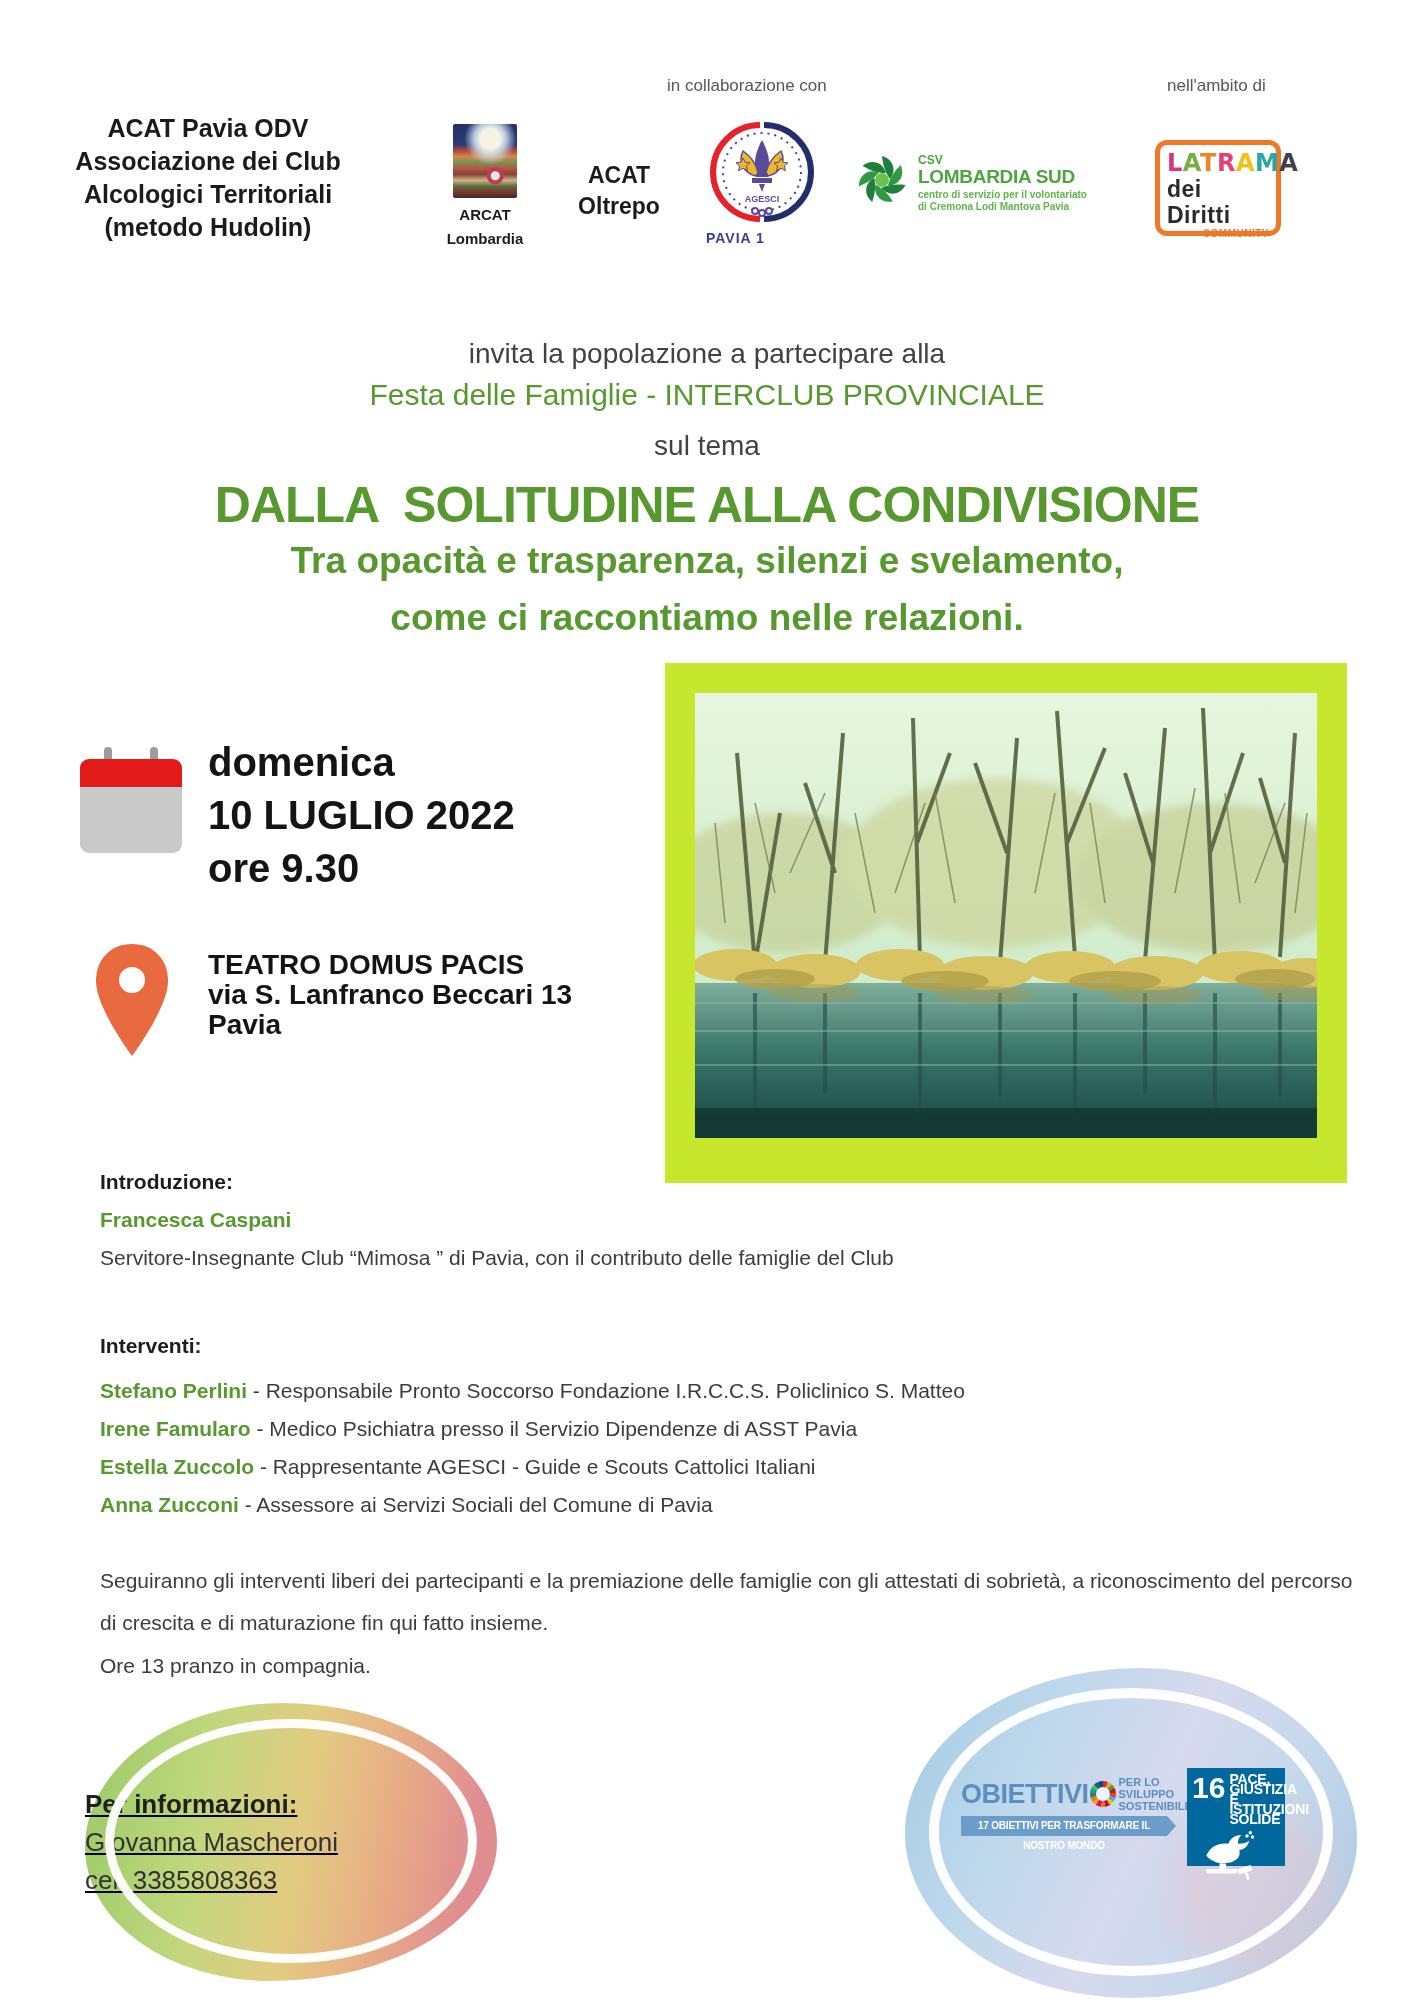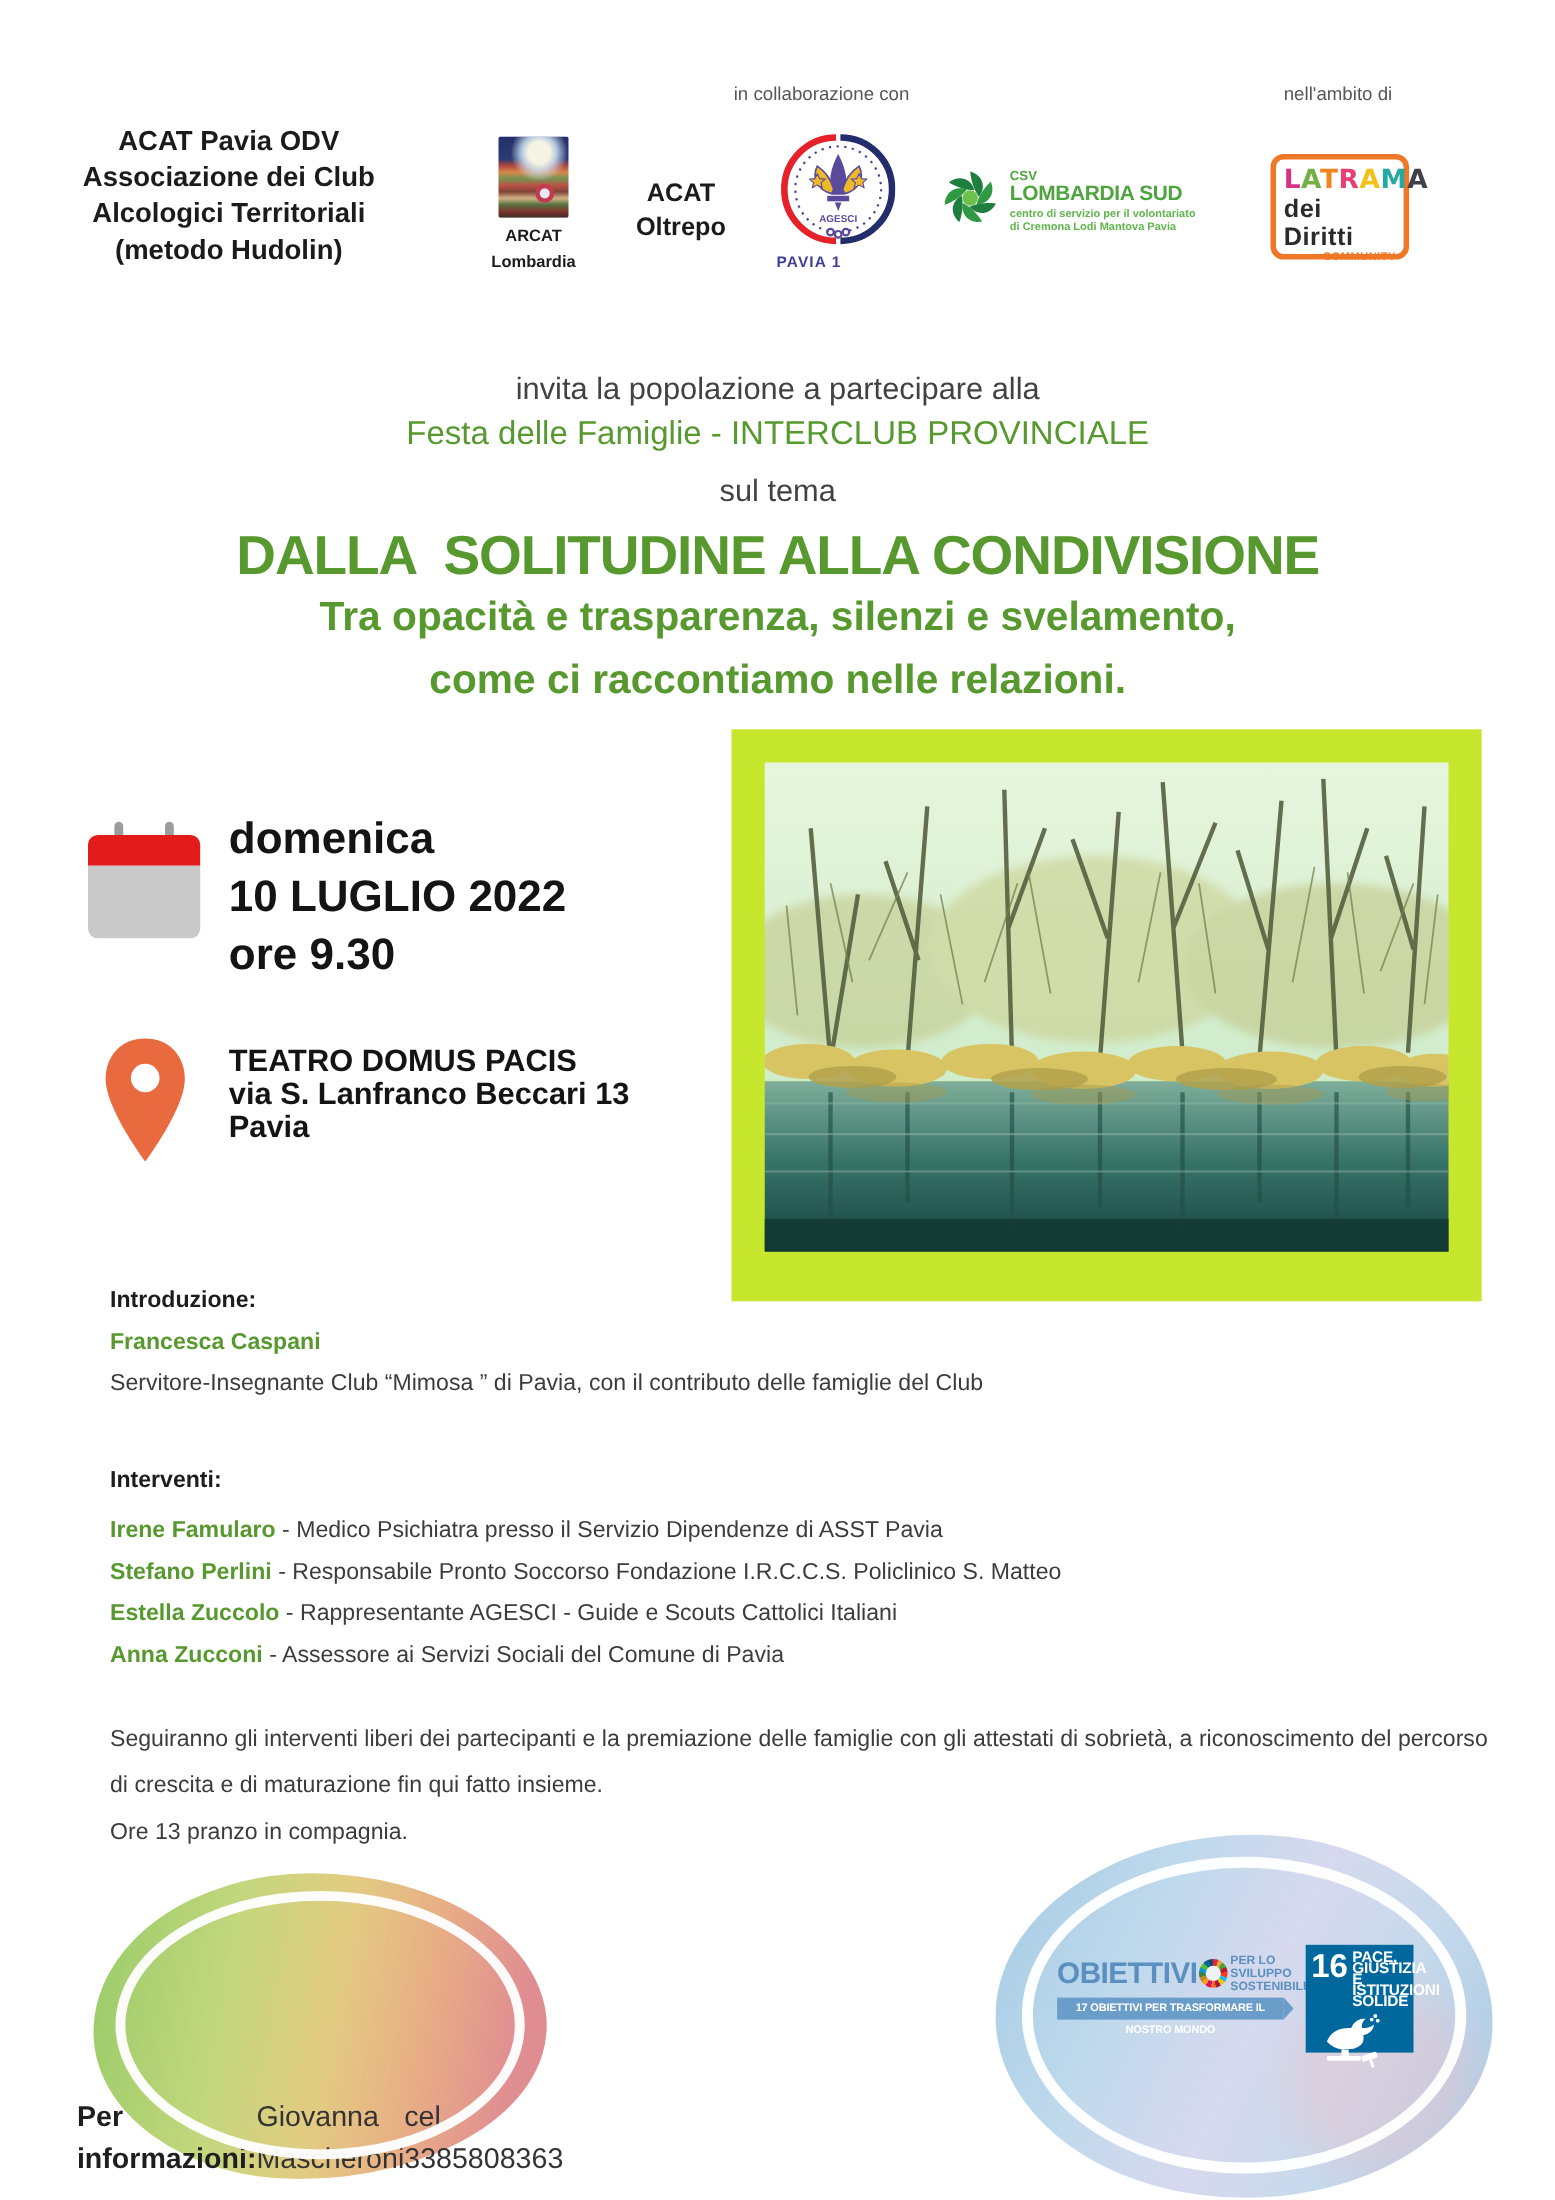--- a/index.html
+++ b/index.html
@@ -72,21 +72,21 @@
   .intro-desc{top:1246px;}
   .interv-h{top:1334px;}
   .speakers{top:1372px;line-height:38px;}
   .closing1{top:1560px;line-height:42px;}
   .closing2{top:1645px;line-height:42px;}
 
   
   .blob-left{left:85px;top:1703px;width:412px;height:278px;
     border-radius:48% 52% 55% 45% / 52% 50% 50% 48%;
     background:linear-gradient(100deg,#9fcd6b 5%,#c3d77d 30%,#e3cb82 52%,#e8ae85 70%,#e08d92 90%);
-    display:flex;justify-content:center;align-items:flex-end;}
+    display:flex;flex-direction:column;justify-content:center;align-items:flex-start;text-decoration:underline;}
   .blob-left::before{content:"";position:absolute;inset:16px 20px 18px 20px;border:9px solid rgba(255,255,255,.96);
     border-radius:50%;pointer-events:none;}
   .blob-left .t1{font-size:26px;font-weight:bold;color:#1f1f1f;line-height:38px;}
   .blob-left .t2{font-size:26px;color:#333;line-height:38px;}
   .blob-right{left:905px;top:1668px;width:452px;height:330px;
     border-radius:52% 48% 50% 50% / 50% 52% 48% 50%;
     background:
       radial-gradient(circle at 78% 68%, rgba(233,195,206,.45) 0 60px, rgba(233,195,206,0) 110px),
       linear-gradient(115deg,#a3cbe5 0%,#c0d9ec 30%,#d7d9ee 52%,#c7d9ec 72%,#a9cbe5 96%);}
   .blob-right::before{content:"";position:absolute;inset:20px 24px 22px 24px;border:10px solid rgba(255,255,255,.96);
@@ -300,22 +300,22 @@
     <div>via S. Lanfranco Beccari 13</div>
     <div>Pavia</div>
   </div>
 
   <div class="abs sec h-bold intro-h">Introduzione:</div>
   <div class="abs sec intro-name">Francesca Caspani</div>
   <div class="abs sec h-bold interv-h">Interventi:</div>
 
   <div class="abs sec intro-desc">Servitore-Insegnante Club “Mimosa ” di Pavia, con il contributo delle famiglie del Club</div>
   <div class="abs sec speakers">
+    <div><span class="speaker-name">Stefano Perlini</span><span> - Responsabile Pronto Soccorso Fondazione I.R.C.C.S. Policlinico S. Matteo</span></div>
     <div><span class="speaker-name">Irene Famularo</span><span> - Medico Psichiatra presso il Servizio Dipendenze di ASST Pavia</span></div>
-    <div><span class="speaker-name">Stefano Perlini</span><span> - Responsabile Pronto Soccorso Fondazione I.R.C.C.S. Policlinico S. Matteo</span></div>
     <div><span class="speaker-name">Estella Zuccolo</span><span> - Rappresentante AGESCI - Guide e Scouts Cattolici Italiani</span></div>
     <div><span class="speaker-name">Anna Zucconi</span><span> - Assessore ai Servizi Sociali del Comune di Pavia</span></div>
   </div>
 
   <div class="abs sec closing1">Seguiranno gli interventi liberi dei partecipanti e la premiazione delle famiglie con gli attestati di sobrietà, a riconoscimento del percorso di crescita e di maturazione fin qui fatto insieme.</div>
   <div class="abs sec closing2">Ore 13 pranzo in compagnia.</div>
 
   <div class="abs blob-left">
     <div class="t1">Per informazioni:</div>
     <div class="t2">Giovanna Mascheroni</div>

